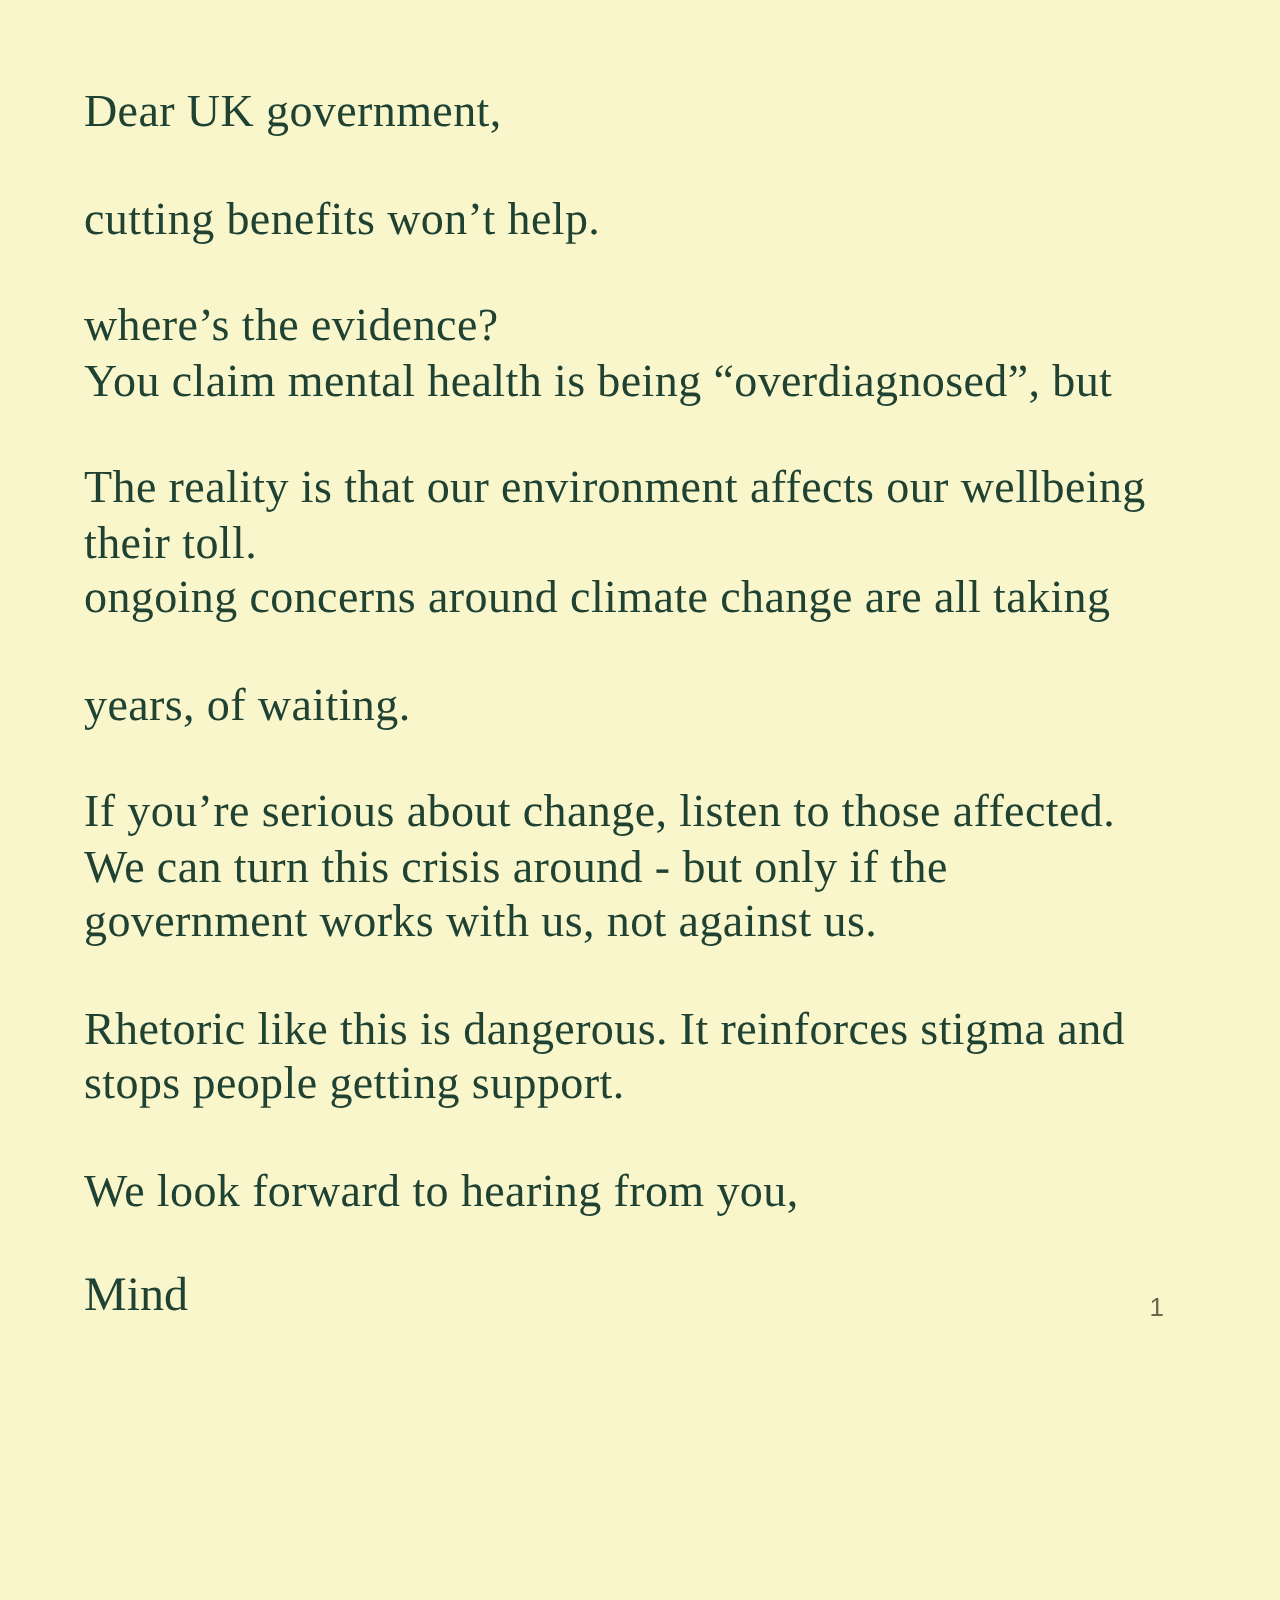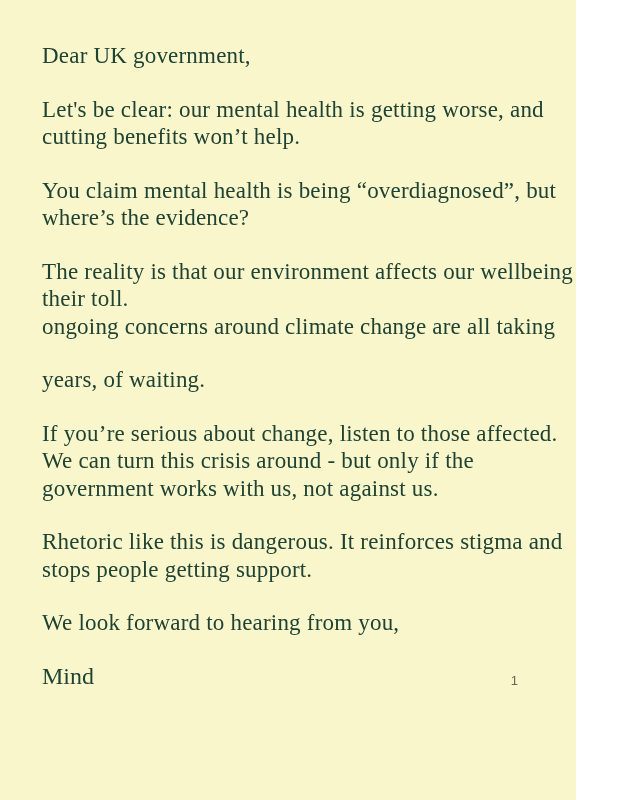--- a/index.html
+++ b/index.html
@@ -1,21 +1,21 @@
 <!DOCTYPE html>
 <html><head>
 <meta charset="utf-8">
 <style>
   html, body {
     margin: 0;
     padding: 0;
   }
   .letter-page {
     position: relative;
-    width: 576px;
+    width: 640px;
     height: 800px;
     background: #f9f6cc;
     box-sizing: border-box;
     padding: 42px 38px 0 42px;
     font-family: "Liberation Serif", "DejaVu Serif", serif;
     color: #1f4233;
     overflow: hidden;
   }
   .paragraph {
     margin: 0 0 26px 0;
@@ -47,27 +47,26 @@
 </head>
 <body>
 
 <div class="letter-page">
 
   <div class="paragraph">
     <div class="letter-line">Dear UK government,</div>
   </div>
 
   <div class="paragraph">
-    <div class="letter-line">Let's be clear: our mental health is getting worse, and</div>
     <div class="letter-line">cutting benefits won’t help.</div>
   </div>
 
   <div class="paragraph">
+    <div class="letter-line">where’s the evidence?</div>
     <div class="letter-line">You claim mental health is being “overdiagnosed”, but</div>
-    <div class="letter-line">where’s the evidence?</div>
   </div>
 
   <div class="paragraph">
     <div class="letter-line">The reality is that our environment affects our wellbeing</div>
     <div class="letter-line">their toll.</div>
     <div class="letter-line">ongoing concerns around climate change are all taking</div>
   </div>
 
   <div class="paragraph">
     <div class="letter-line">years, of waiting.</div>

